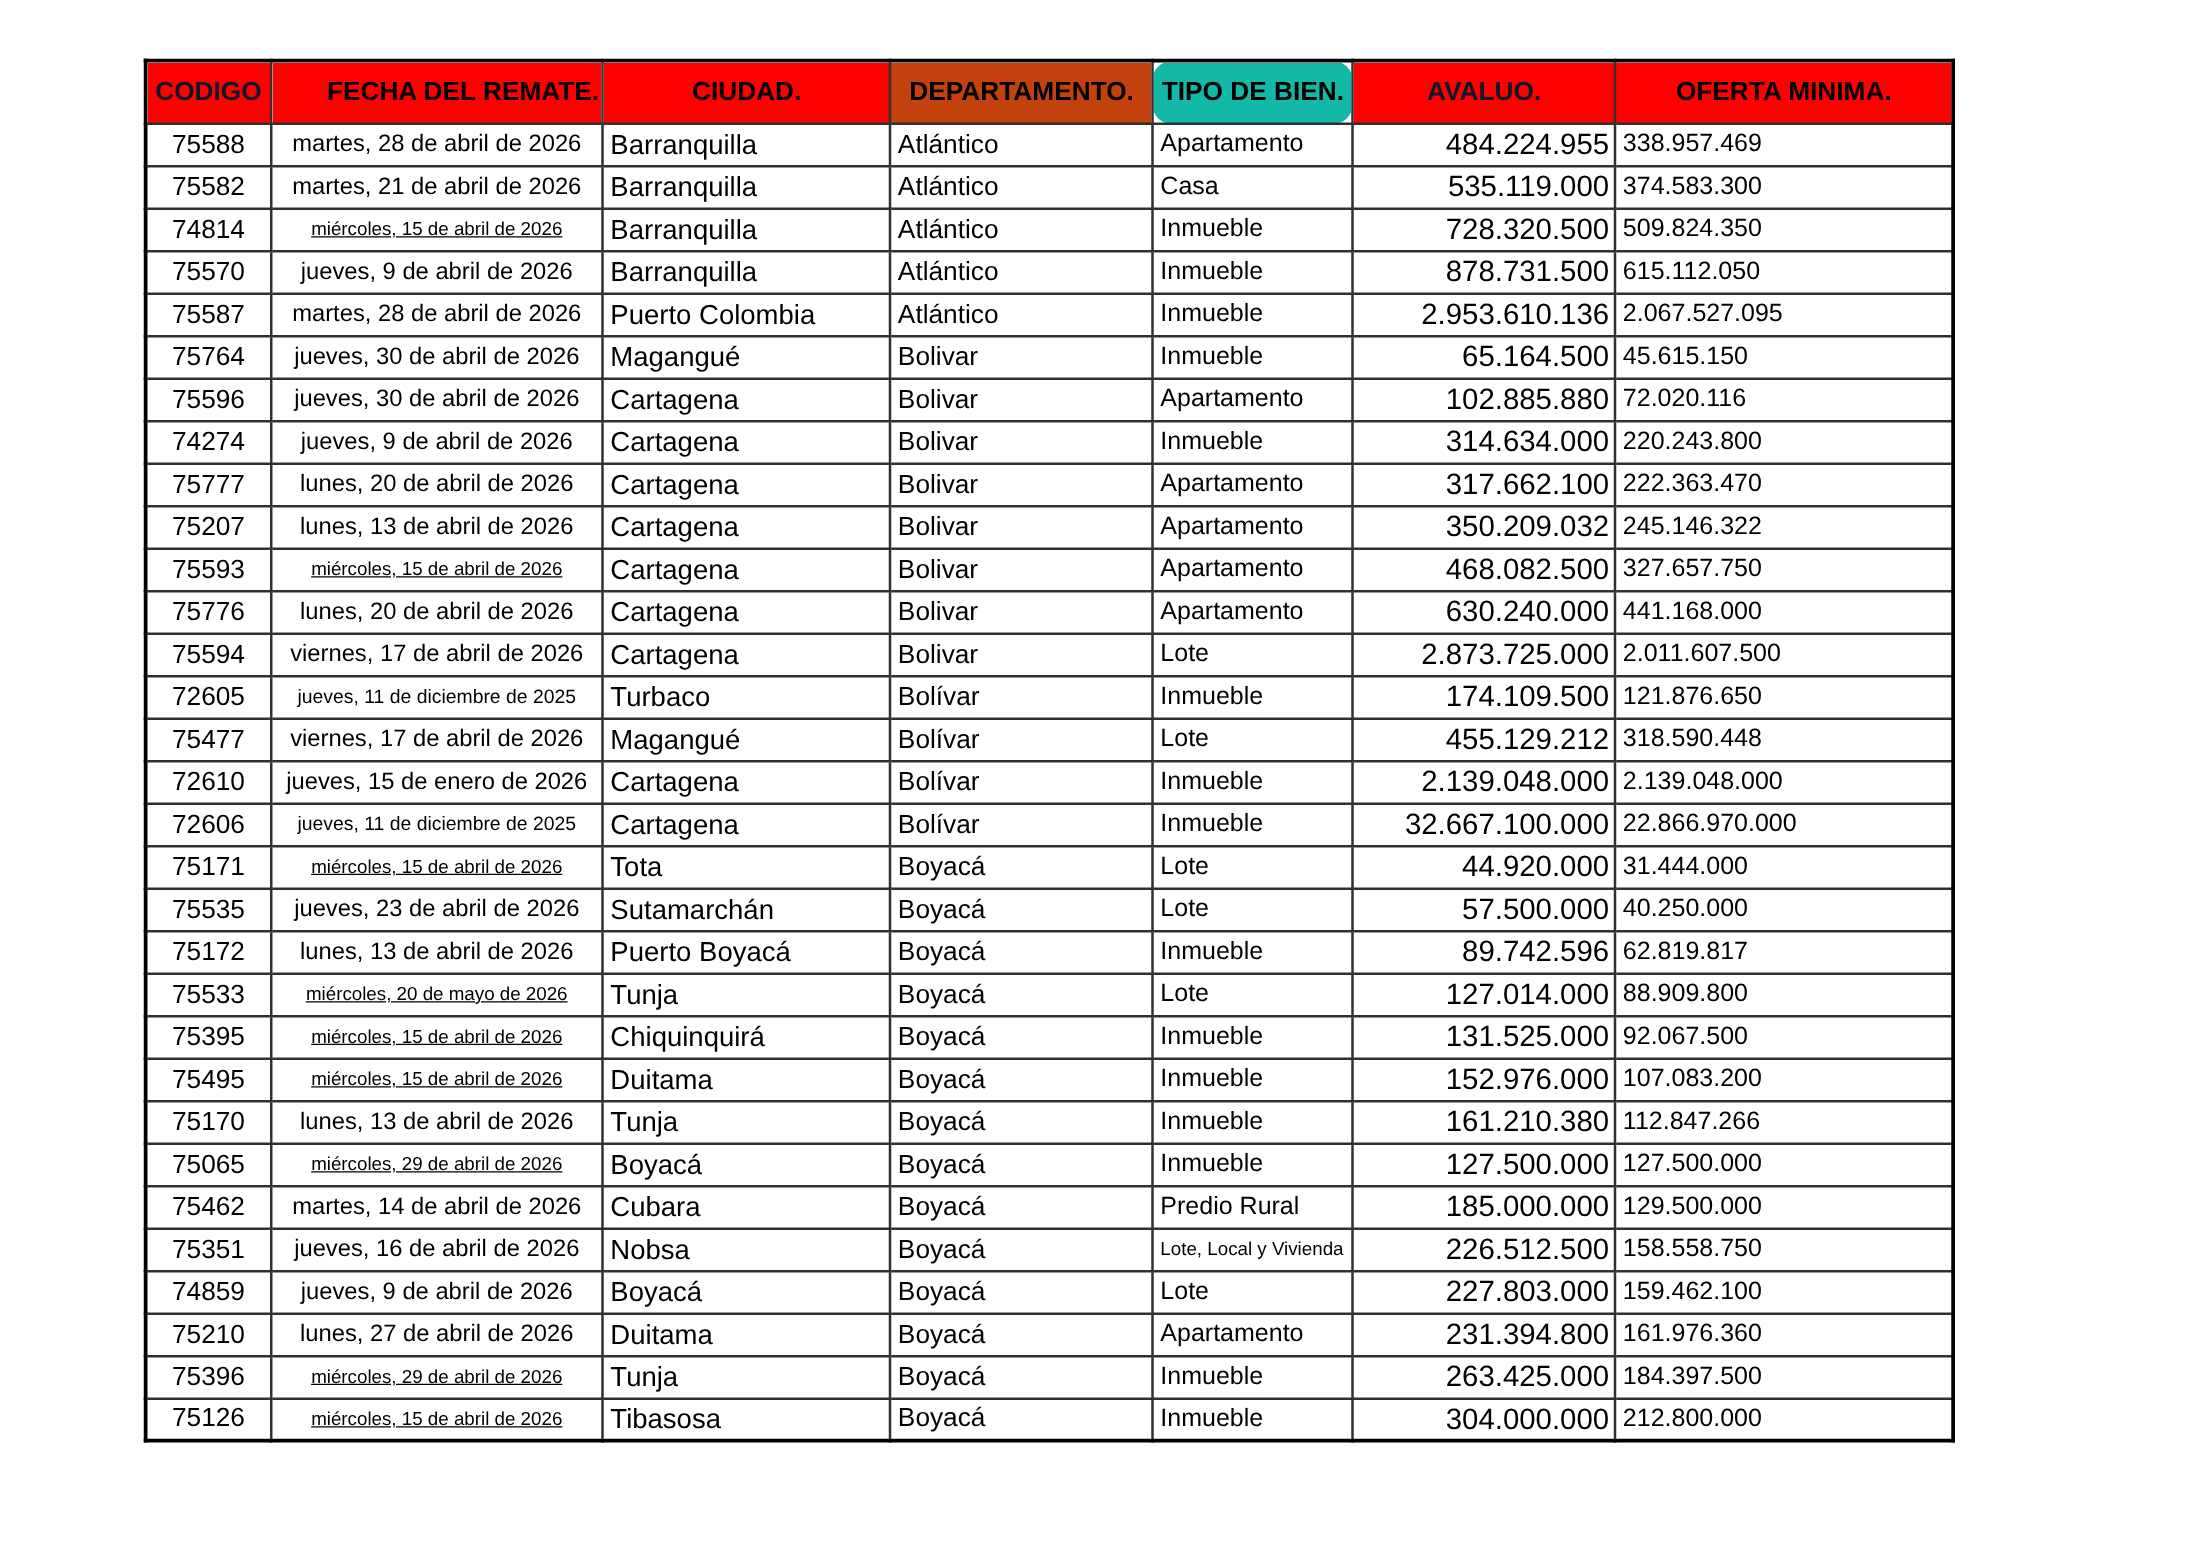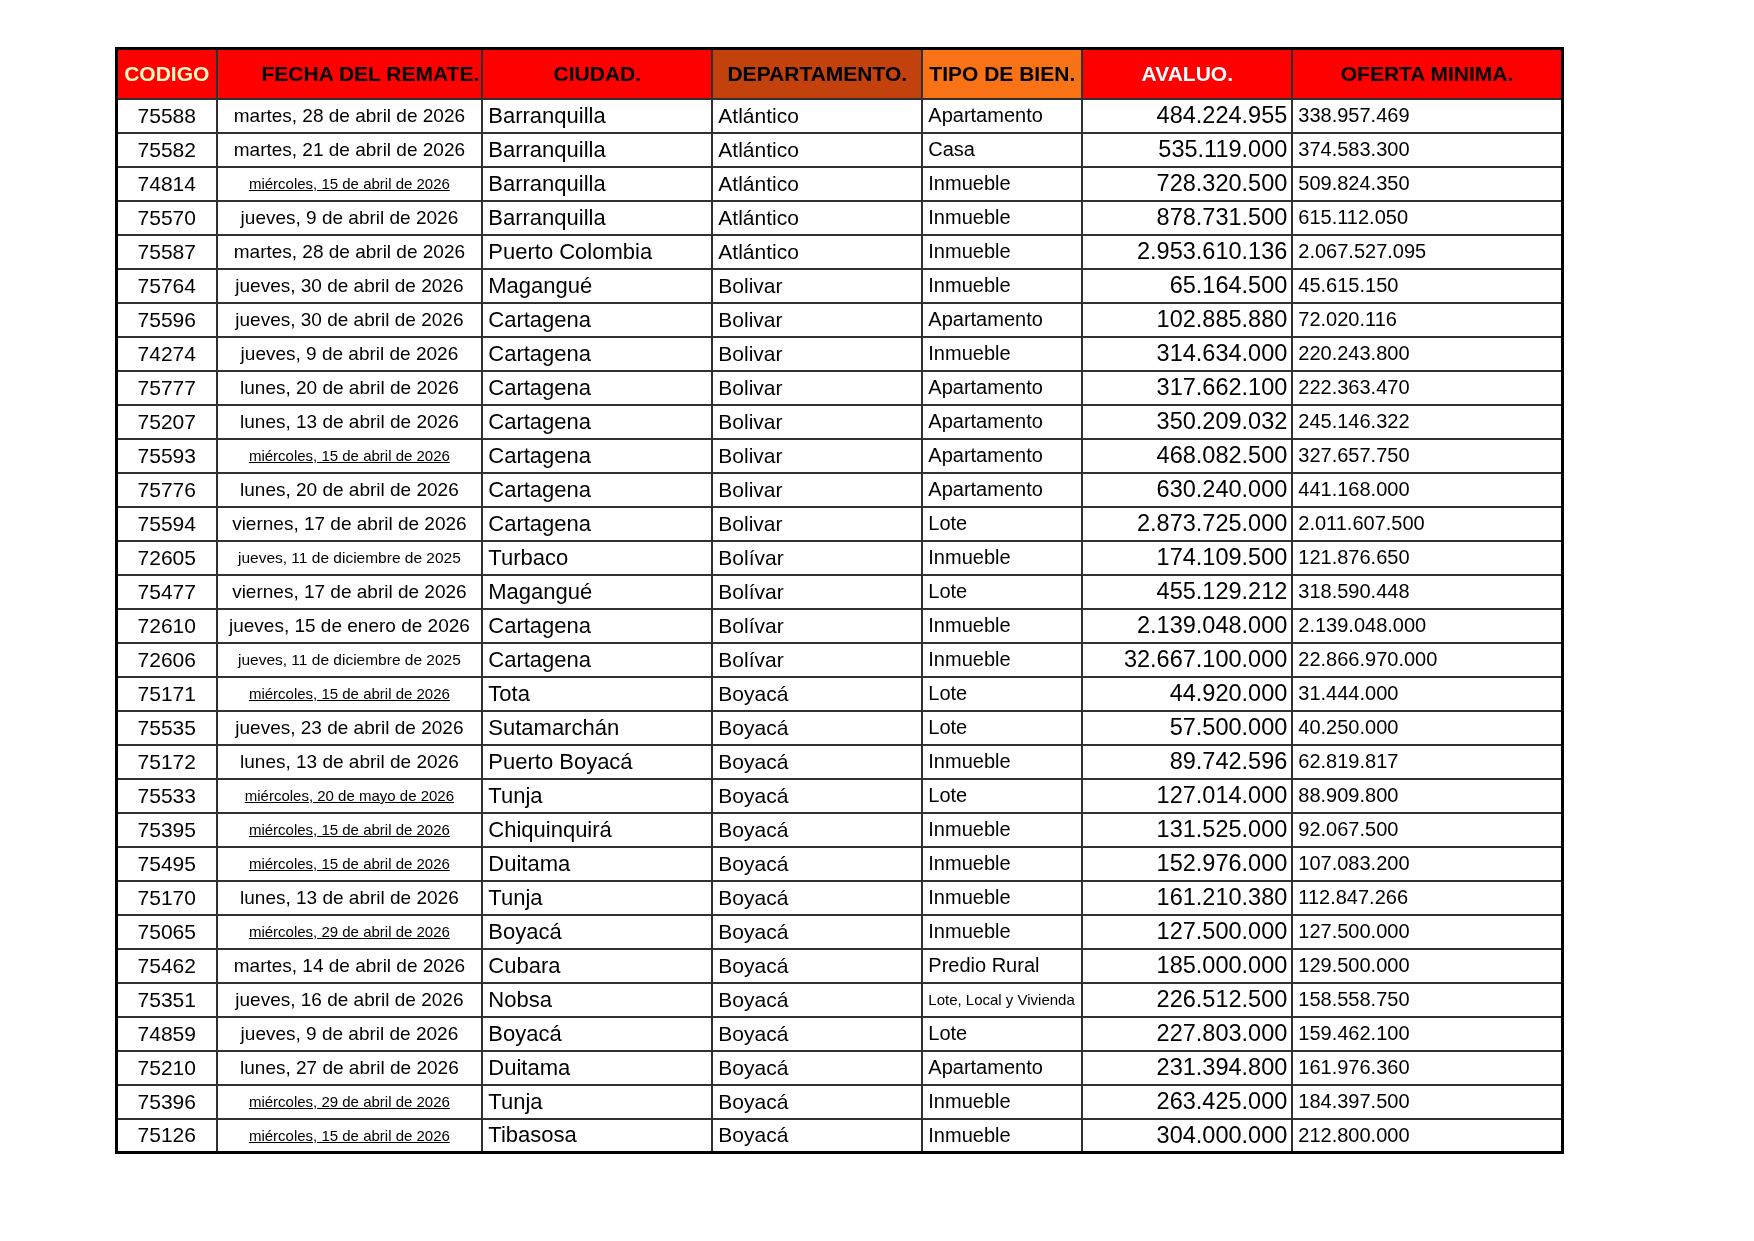--- a/index.html
+++ b/index.html
@@ -46,26 +46,26 @@
     <col style="width:100px">
     <col style="width:245px">
     <col style="width:230px">
     <col style="width:210px">
     <col style="width:160px">
     <col style="width:210px">
     <col style="width:270px">
   </colgroup>
   <thead>
     <tr id="header-row">
-        <th style="background: rgb(255, 0, 0); color: #fef9c3;">CODIGO</th>
+        <th style="background: rgb(255, 0, 0); color: #0f172a;">CODIGO</th>
         <th style="background: rgb(255, 0, 0); color: rgb(0, 0, 0); padding-left: 44px;">FECHA DEL REMATE.</th>
         <th style="background: rgb(255, 0, 0); color: rgb(0, 0, 0);">CIUDAD.</th>
         <th style="background: #c2410c; color: rgb(0, 0, 0);">DEPARTAMENTO.</th>
-        <th style="background: #f97316; color: rgb(0, 0, 0);">TIPO DE BIEN.</th>
-        <th style="background: rgb(255, 0, 0); color: #ffffff;">AVALUO.</th>
+        <th style="background: #14b8a6; color: rgb(0, 0, 0); border-radius: 15px;">TIPO DE BIEN.</th>
+        <th style="background: rgb(255, 0, 0); color: #0f172a;">AVALUO.</th>
         <th style="background: rgb(255, 0, 0); color: rgb(0, 0, 0);">OFERTA MINIMA.</th>
       </tr>
   </thead>
   <tbody id="table-body">
       <tr>
         <td>75588</td>
         <td>martes, 28 de abril de 2026</td>
         <td>Barranquilla</td>
         <td>Atlántico</td>
         <td>Apartamento</td>

